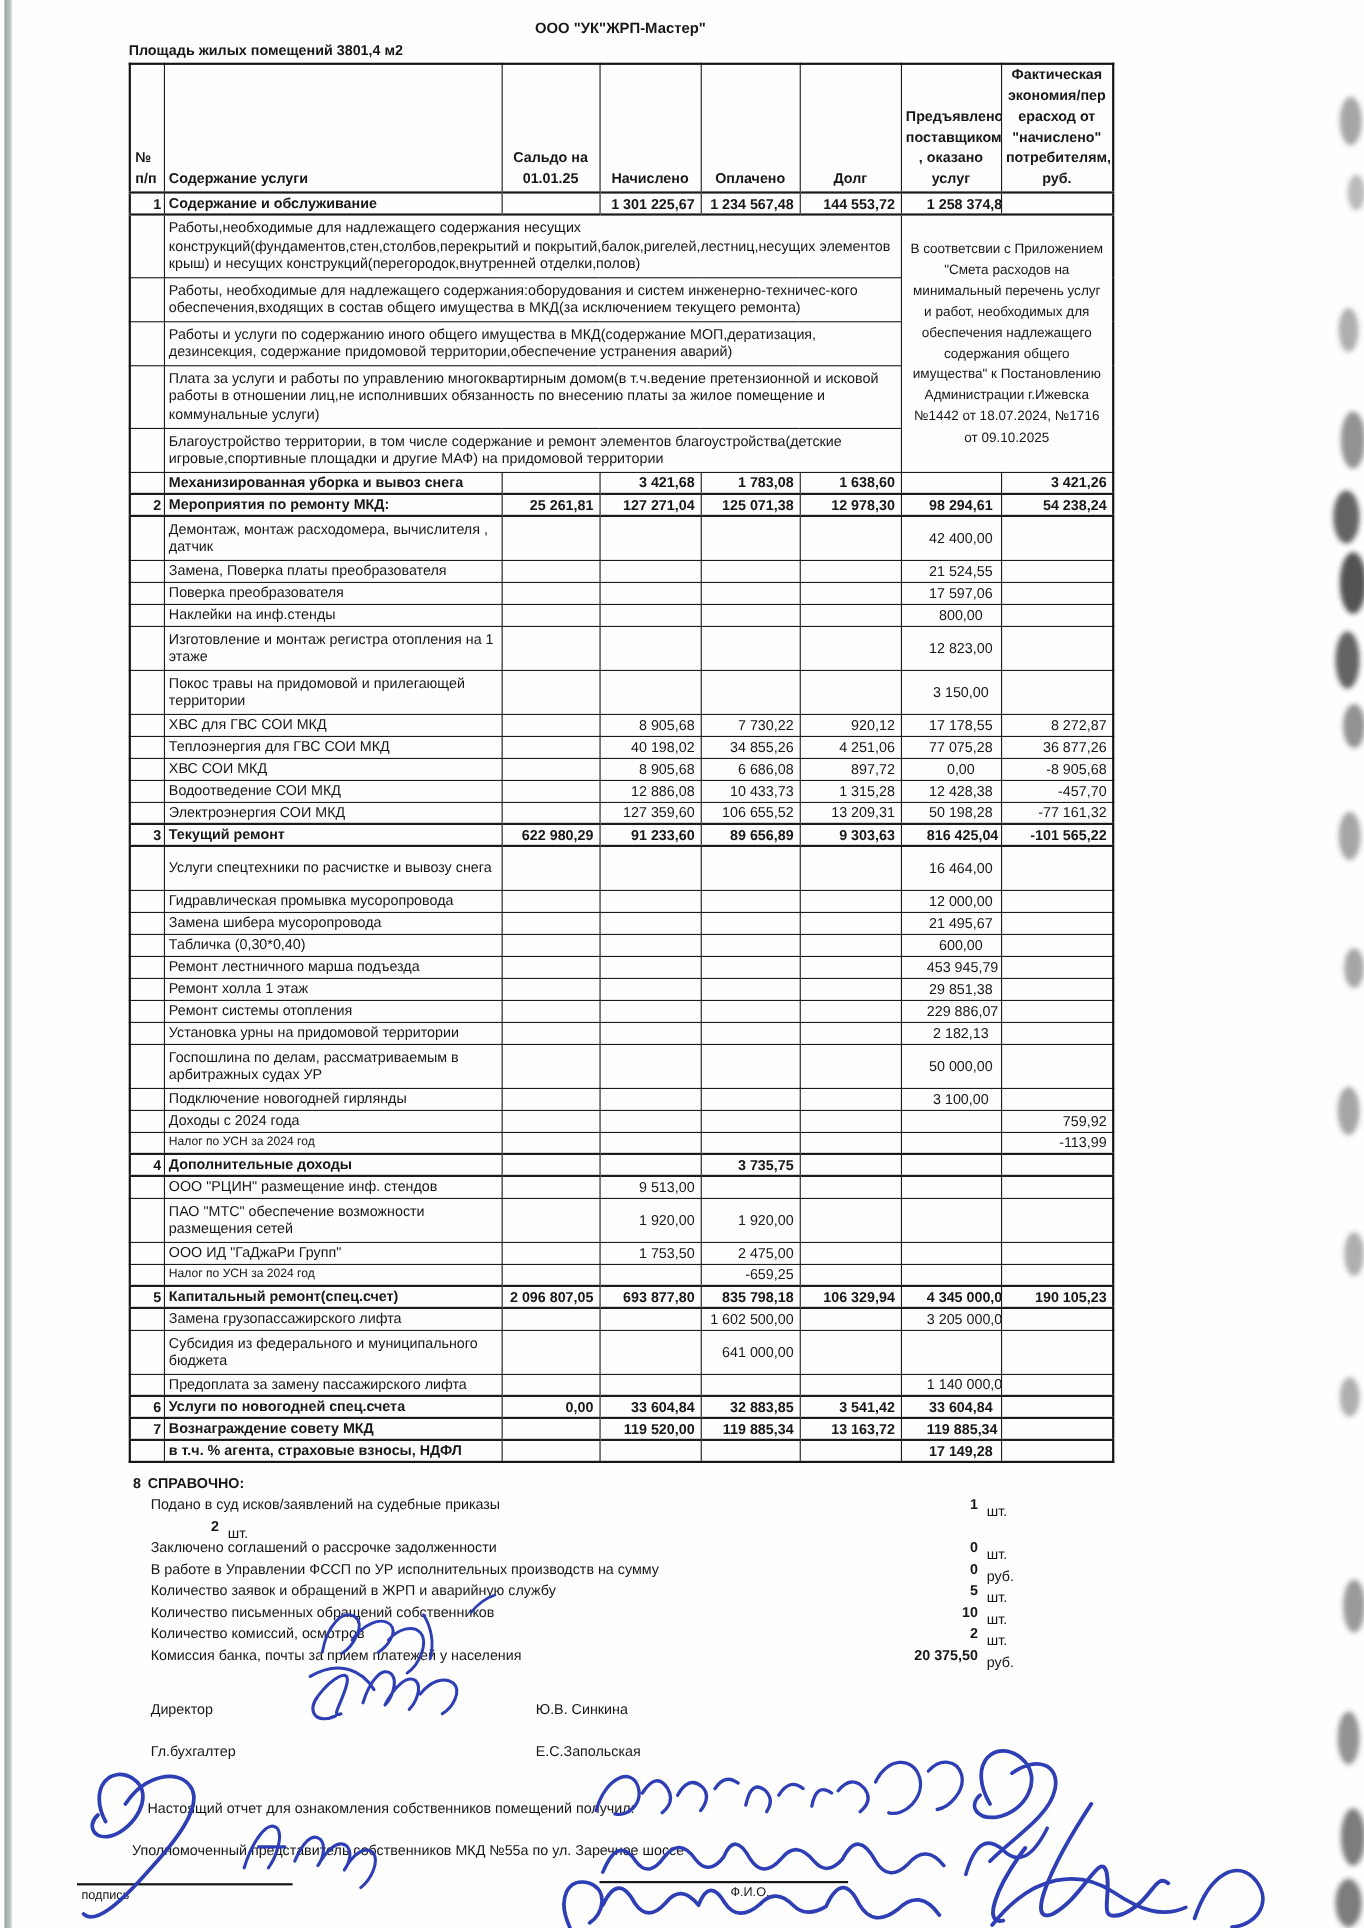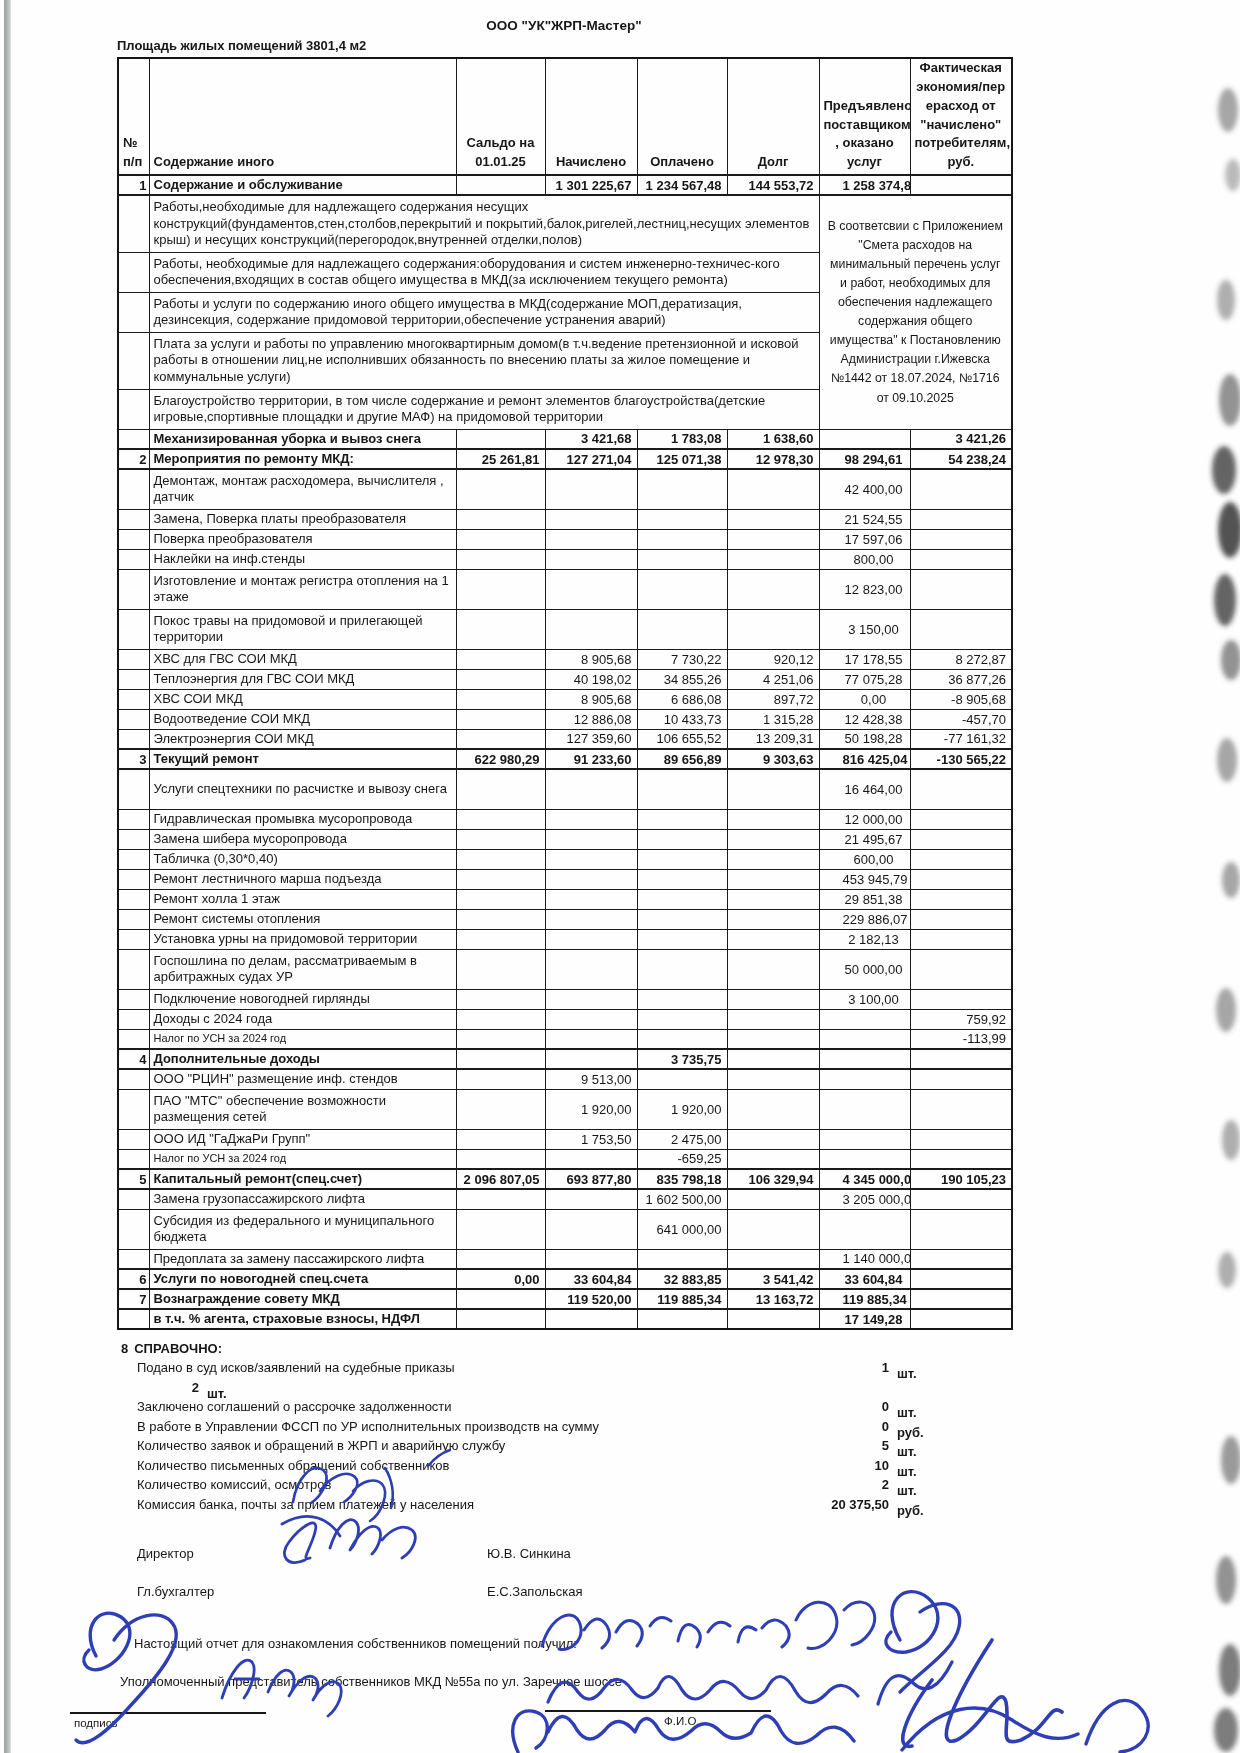--- a/index.html
+++ b/index.html
@@ -28,21 +28,21 @@
   tr.bold td{font-weight:700;}
   tr.small td.label{font-size:11px;}
   td.note{font-size:12.3px;font-weight:400;text-align:center;vertical-align:middle;
           line-height:1.55;padding:2px 6px;}
   
   .ref{margin:8px 0 0 121px;width:812px;font-size:13px;}
   .ref-title{display:flex;gap:6px;font-weight:700;height:20px;align-items:center;}
   .ref-item{display:flex;height:19.5px;align-items:center;}
   .ref-item .lbl{margin-left:16px;flex:1;}
   .ref-item .val{width:78px;text-align:right;font-weight:700;white-space:nowrap;}
-  .ref-item .unit{width:36px;margin-left:8px;font-weight:700;margin-top:12px;}
+  .ref-item .unit{width:36px;margin-left:8px;font-weight:400;margin-top:12px;}
   
   .bottom{position:relative;height:300px;font-size:13px;}
   .abs{position:absolute;white-space:nowrap;}
   .uline{position:absolute;border-bottom:2px solid #161616;height:0;}
   .cap{font-size:11.5px;}
   
   svg.overlay{position:absolute;left:0;top:0;width:1240px;height:1753px;pointer-events:none;}
   .edge-strip{position:absolute;left:4px;top:0;width:7px;height:1753px;
               background:linear-gradient(90deg,#8f9898,#b4bbbb 70%,#e2e6e6);opacity:.9;}
 </style>
@@ -65,21 +65,21 @@
         <col style="width:92px">
       <col style="width:90px">
         <col style="width:92px">
         <col style="width:91px">
         <col style="width:102px">
     </colgroup>
     <thead>
       <tr>
         <th class="h-num">№
 п/п</th>
-        <th class="h-label">Содержание иного</th>
+        <th class="h-label">Содержание услуги</th>
         <th>Сальдо на
 01.01.25</th>
         <th>Начислено</th>
         <th>Оплачено</th>
         <th>Долг</th>
         <th>Предъявлено
 поставщиком
 , оказано
 услуг</th>
         <th>Фактическая
@@ -253,21 +253,21 @@
           <td class="val v5">-77 161,32</td>
         </tr>
         <tr class="main h1">
           <td class="num">3</td>
           <td class="label">Текущий ремонт</td>
           <td class="val v0">622 980,29</td>
           <td class="val v1">91 233,60</td>
           <td class="val v2">89 656,89</td>
           <td class="val v3">9 303,63</td>
           <td class="val v4">816 425,04</td>
-          <td class="val v5">-130 565,22</td>
+          <td class="val v5">-101 565,22</td>
         </tr>
         <tr class="h2">
           <td class="num"></td>
           <td class="label">Услуги спецтехники по расчистке и вывозу снега</td>
           <td class="val v0"></td>
           <td class="val v1"></td>
           <td class="val v2"></td>
           <td class="val v3"></td>
           <td class="val v4">16 464,00</td>
           <td class="val v5"></td>

